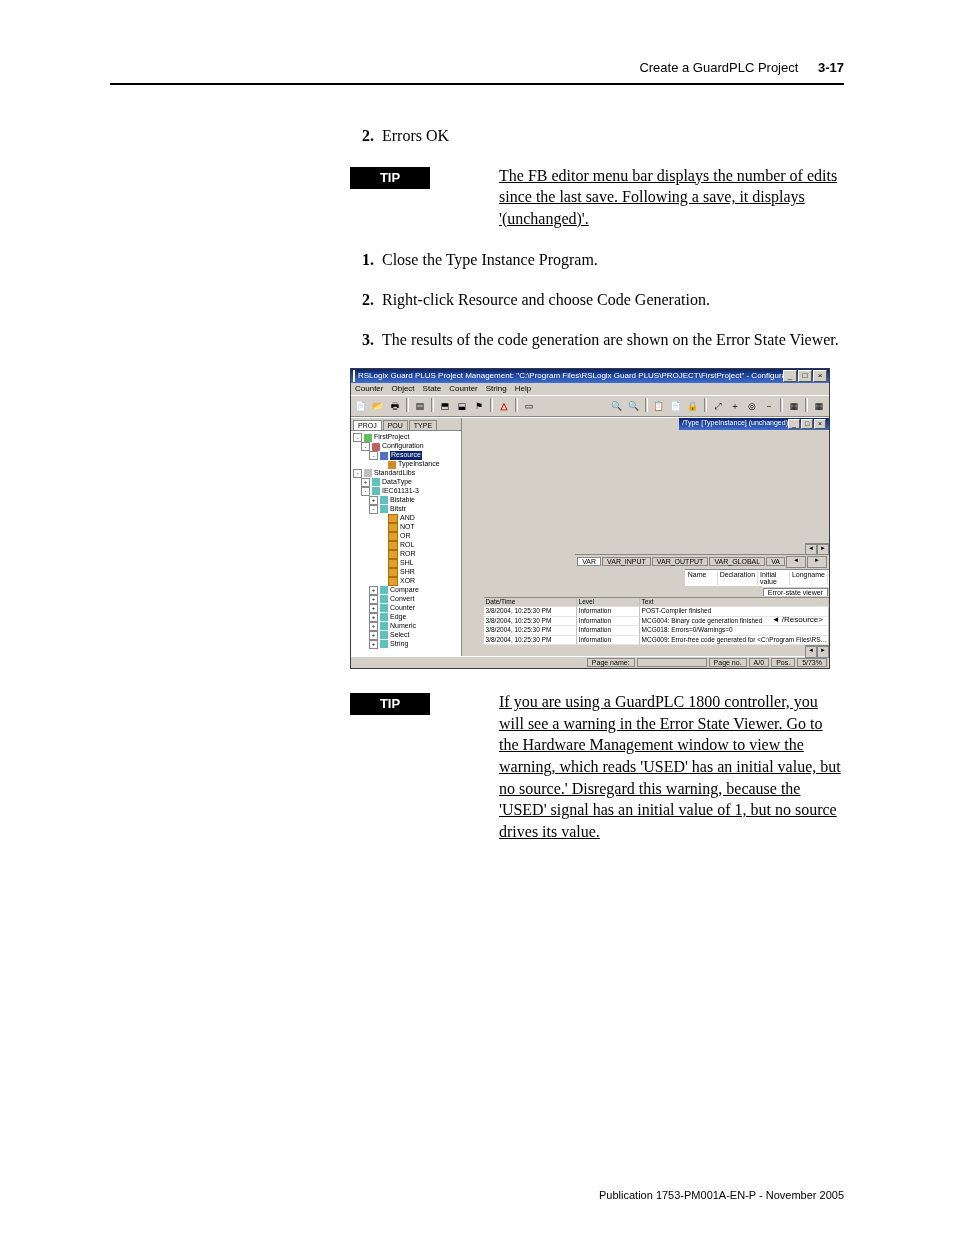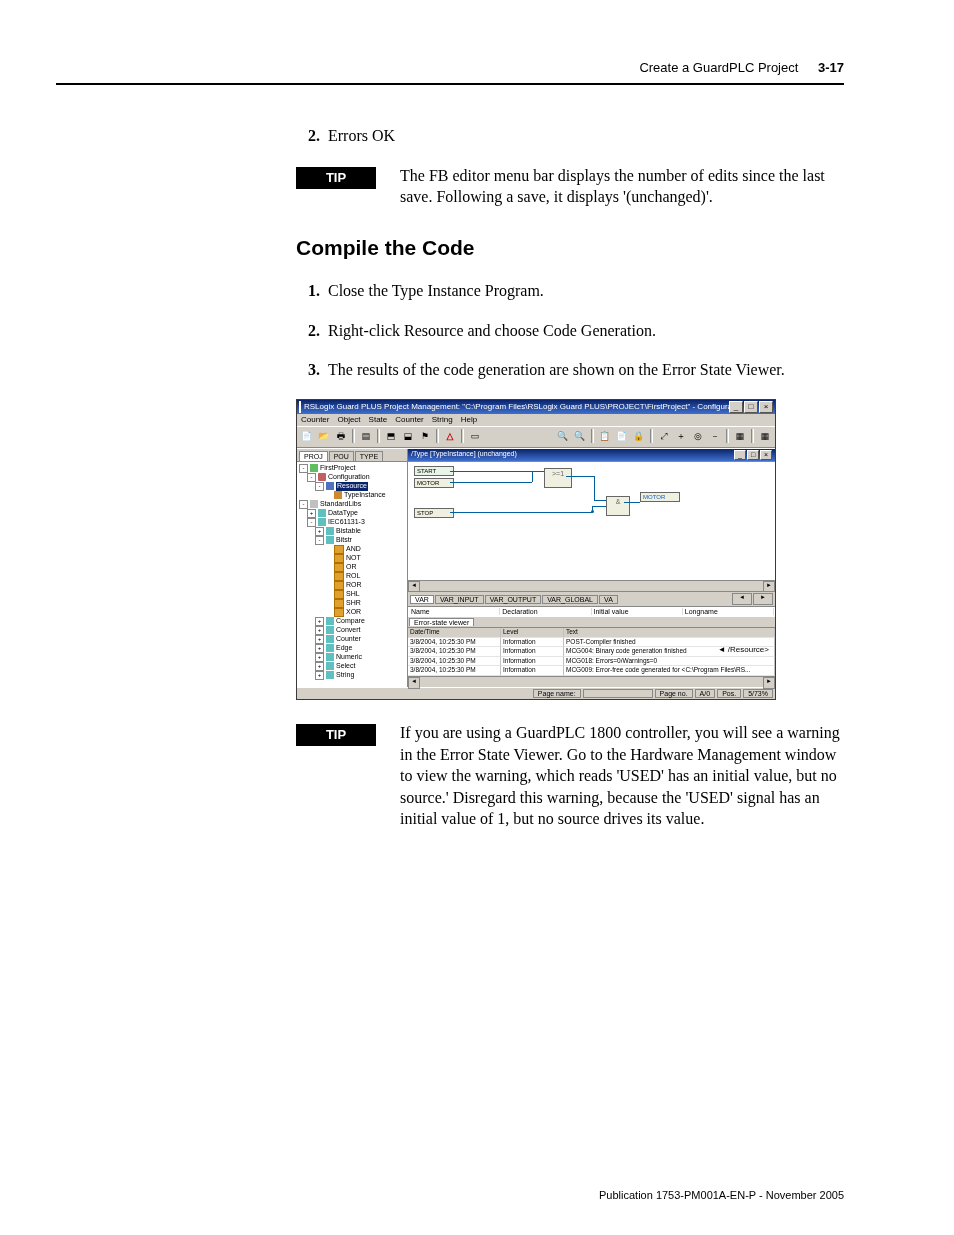--- a/index.html
+++ b/index.html
@@ -8,21 +8,21 @@
     background: #fff;
     font-family: Georgia, 'Times New Roman', serif;
     color: #000;
     width: 954px;
   }
   .page {
     position: relative;
     width: 954px;
     height: 1235px;
     box-sizing: border-box;
-    padding: 60px 110px 40px 56px;
+    padding: 60px 110px 40px 110px;
   }
   .header-area {
     text-align: right;
     font-family: Arial, Helvetica, sans-serif;
     font-size: 13px;
     padding-bottom: 8px;
   }
   .header-area .pnum { font-weight: bold; margin-left: 16px; }
   .hr {
     border: none;
@@ -41,35 +41,36 @@
     width: 24px;
     flex: 0 0 24px;
     font-weight: bold;
     text-align: right;
     margin-right: 8px;
   }
   .step-text { flex: 1; }
   .tip-row {
     display: flex;
     margin: 8px 0 20px 0;
+    gap: 45px;
   }
   .tip-badge {
     flex: 0 0 80px;
     height: 22px;
     background: #000;
     color: #fff;
     font-family: Arial, Helvetica, sans-serif;
     font-weight: bold;
     font-size: 13px;
     text-align: center;
     line-height: 22px;
     margin-right: 24px;
     margin-top: 2px;
   }
-  .tip-text { flex: 1; }
+  .tip-text { flex: 1; text-decoration: underline; }
   .h2 {
     font-family: Arial, Helvetica, sans-serif;
     font-weight: bold;
     font-size: 21px;
     margin: 26px 0 18px 0;
   }
   .para {
     margin: 0 0 14px 0;
   }
   .inline-icon {
@@ -214,20 +215,21 @@
   }
   .ind1 { padding-left: 8px; }
   .ind2 { padding-left: 16px; }
   .ind3 { padding-left: 24px; }
 
   .rightpane {
     flex: 1;
     display: flex;
     flex-direction: column;
     background: #d4d0c8;
+    align-items: flex-end;
   }
   .fb-title {
     background: linear-gradient(#0a246a, #3f6fd0);
     color: #fff;
     padding: 1px 3px;
     font-size: 7px;
     display: flex; justify-content: space-between;
   }
   .fb-title .winbtns span { width:10px; height:8px; font-size:7px; line-height:8px; }
   .fb-canvas {
@@ -368,21 +370,20 @@
     <div class="step">
       <div class="step-num">2.</div>
       <div class="step-text">Errors OK</div>
     </div>
 
     <div class="tip-row">
       <div class="tip-badge">TIP</div>
       <div class="tip-text">The FB editor menu bar displays the number of edits since the last save. Following a save, it displays '(unchanged)'.</div>
     </div>
 
-    <div class="h2">Compile the Code</div>
 
     <div class="step">
       <div class="step-num">1.</div>
       <div class="step-text">Close the Type Instance Program.</div>
     </div>
     <div class="step">
       <div class="step-num">2.</div>
       <div class="step-text">Right-click Resource and choose Code Generation.</div>
     </div>
     <div class="step">

